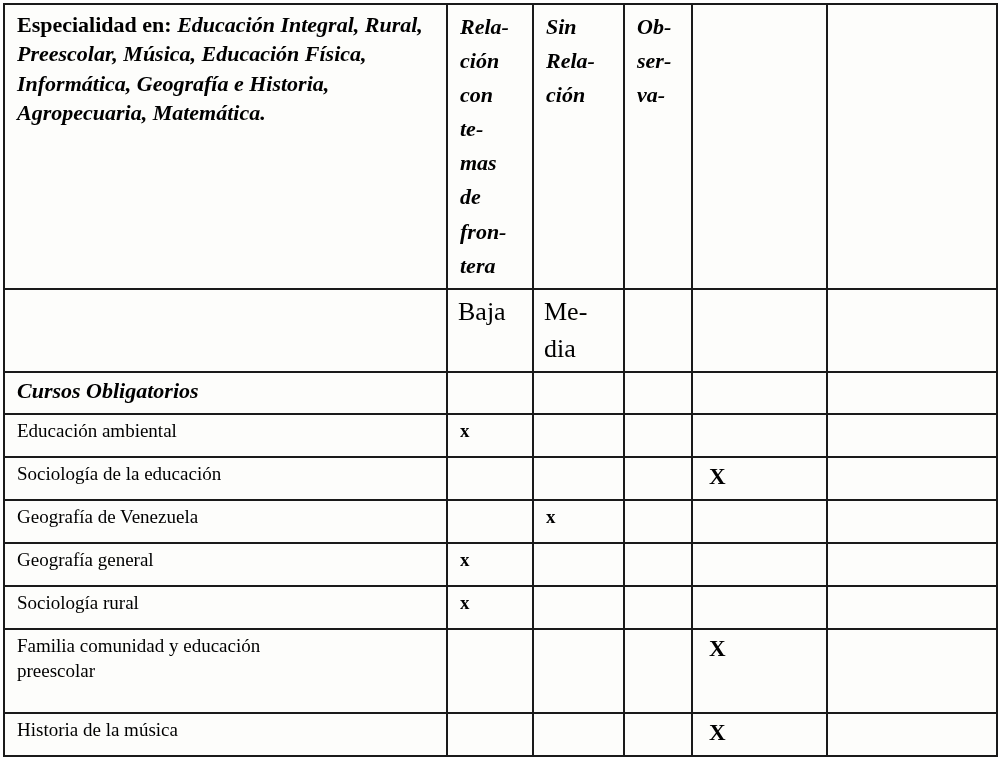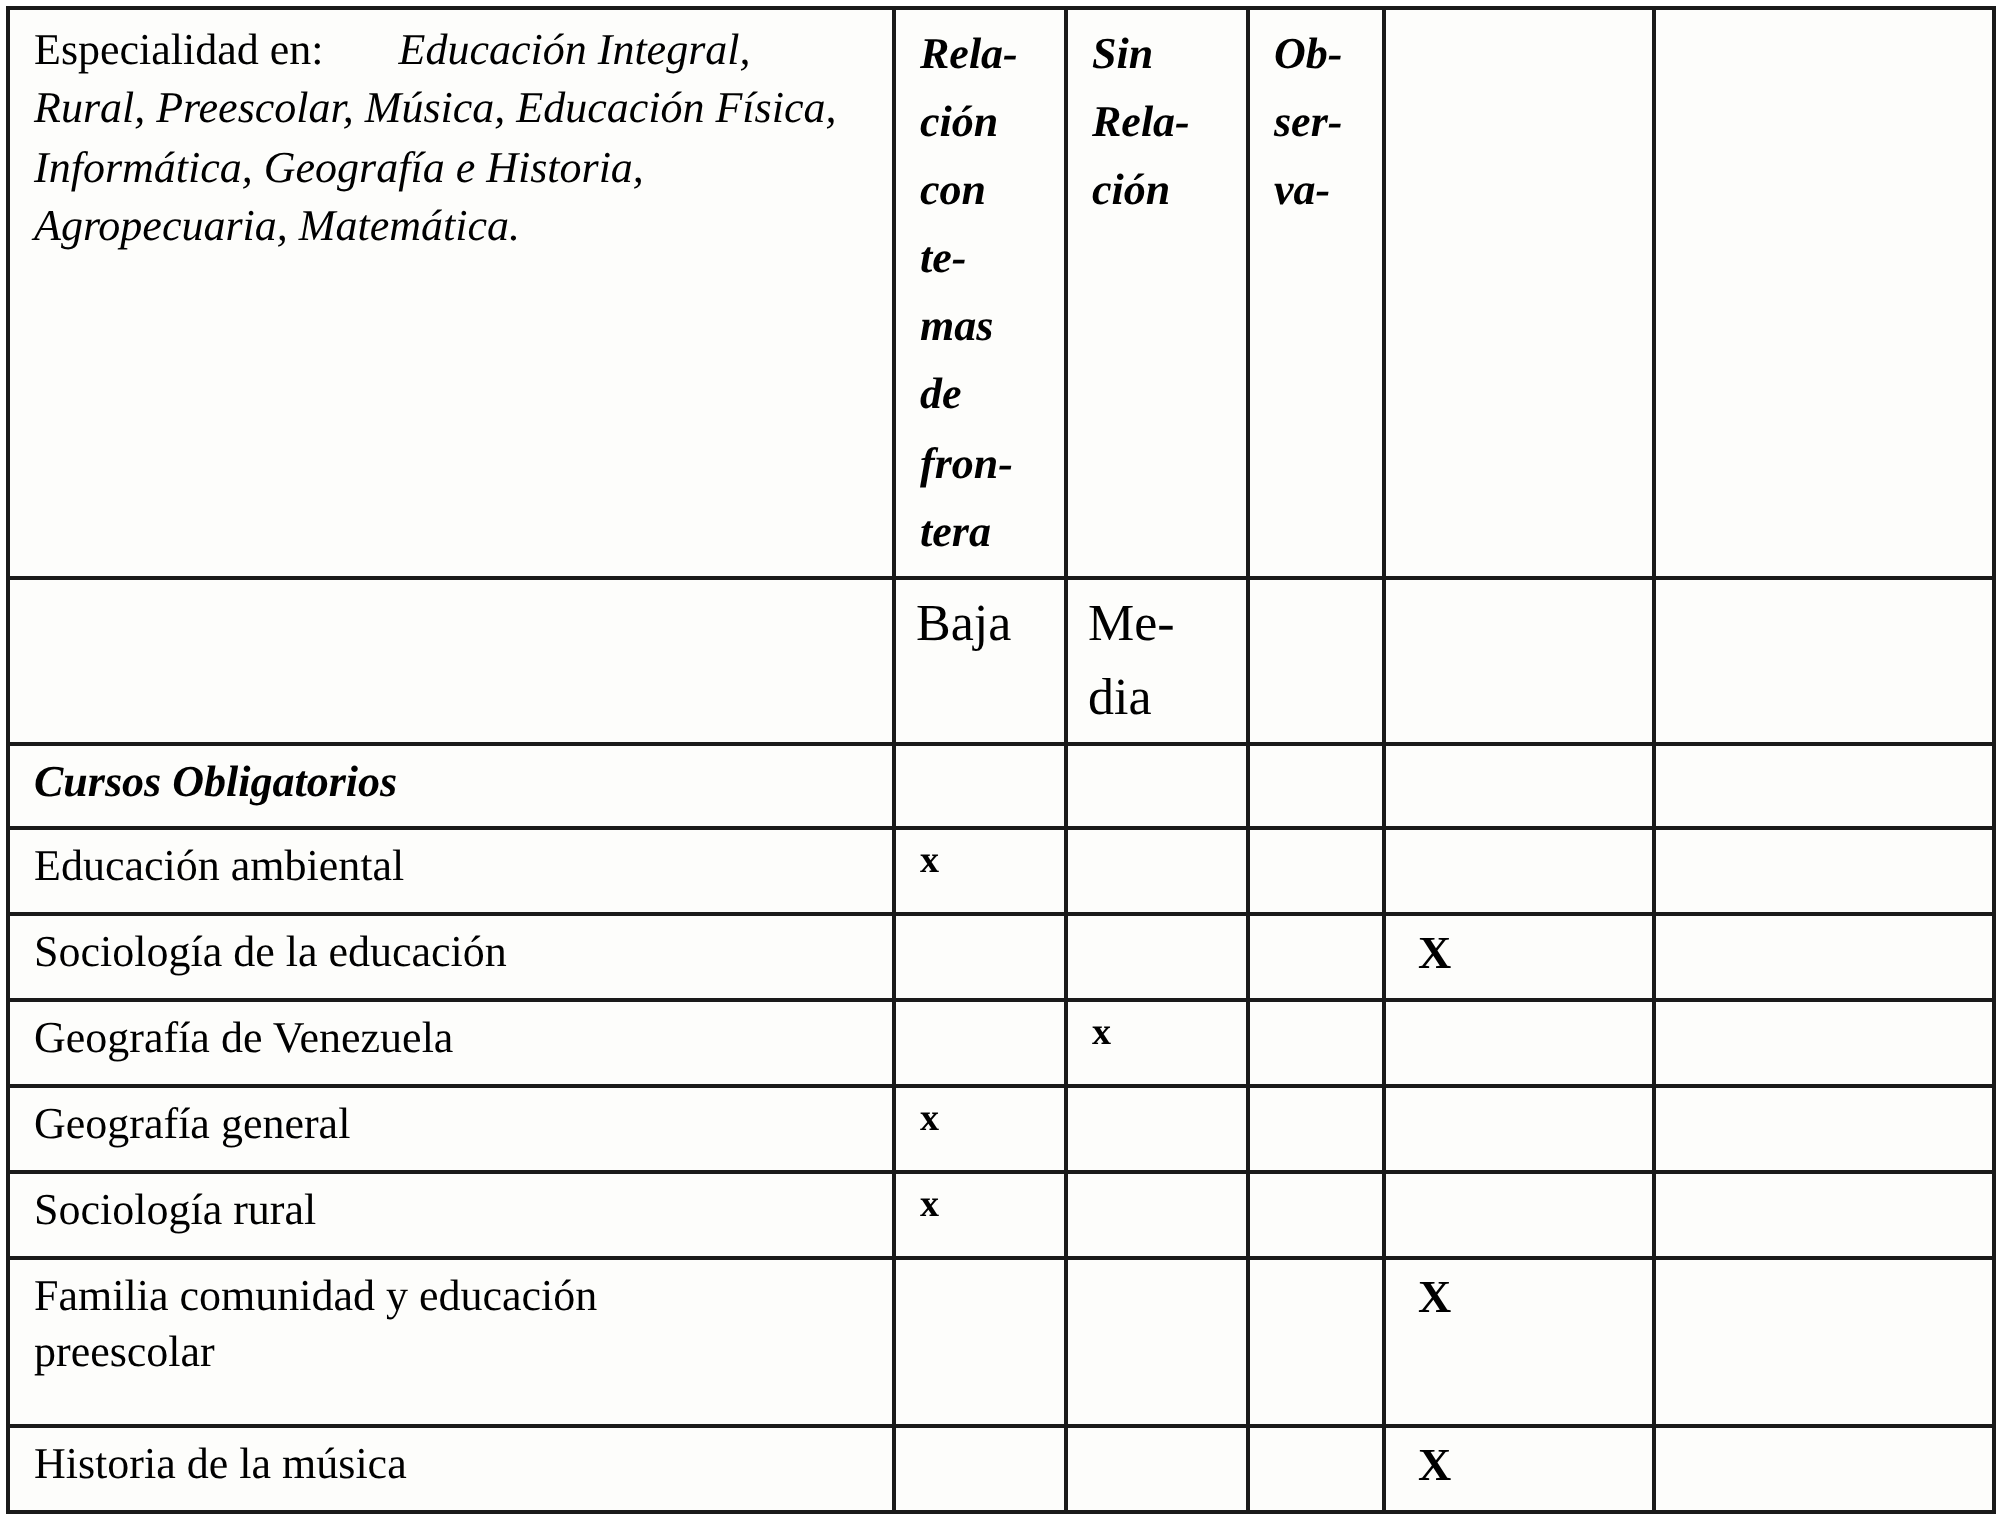--- a/index.html
+++ b/index.html
@@ -46,22 +46,22 @@
   col.c-blank1    { width: 135px; }
   col.c-blank2    { width: 170px; }
 
   
   tr.header-row-1 td { height: 275px; }
   tr.header-row-1 td.subject-head {
     font-size: 22px;
     line-height: 1.33;
     padding-top: 5px;
   }
-  .lead-plain { font-style: normal; font-weight: normal; }
-  .bi { font-weight: normal; font-style: italic; margin-left: 32px; }
+  .lead-plain { font-style: normal; font-weight: bold; }
+  .bi { font-weight: bold; font-style: italic; }
 
   tr.header-row-1 td.col-head {
     font-weight: bold;
     font-style: italic;
     font-size: 22px;
     line-height: 1.55;
     padding-top: 5px;
     word-spacing: normal;
   }
   .col-head .hl { display: block; white-space: pre; }
@@ -79,21 +79,21 @@
   tr.section-row td { height: 33px; margin-left: 12px; }
   tr.section-row td.section-title {
     font-weight: bold;
     font-style: italic;
     font-size: 22px;
     padding-top: 4px;
   }
 
   
   tr.data-row td { height: 34px; padding-top: 4px; }
-  tr.data-row td.subject-cell { font-size: 22px; }
+  tr.data-row td.subject-cell { font-size: 19px; }
   tr.data-row.tall td { height: 75px; }
 
   td.mark-cell {
     font-weight: bold;
     padding-left: 14px;
   }
   td.mark-cell.small-x { font-size: 19px; }
   td.mark-cell.big-x   { font-size: 23px; padding-left: 16px; }
 </style>
 </head>

